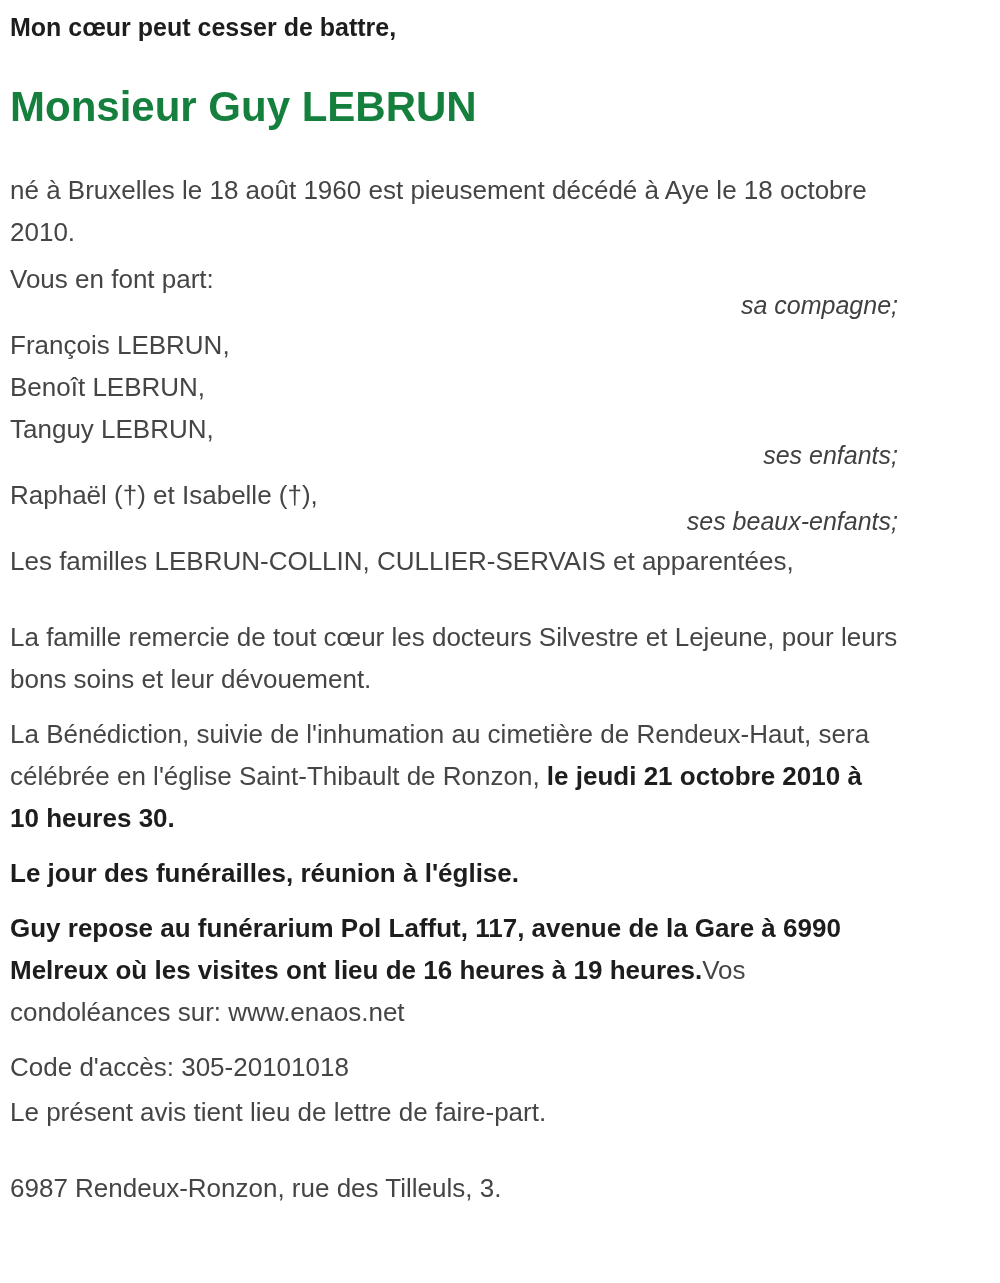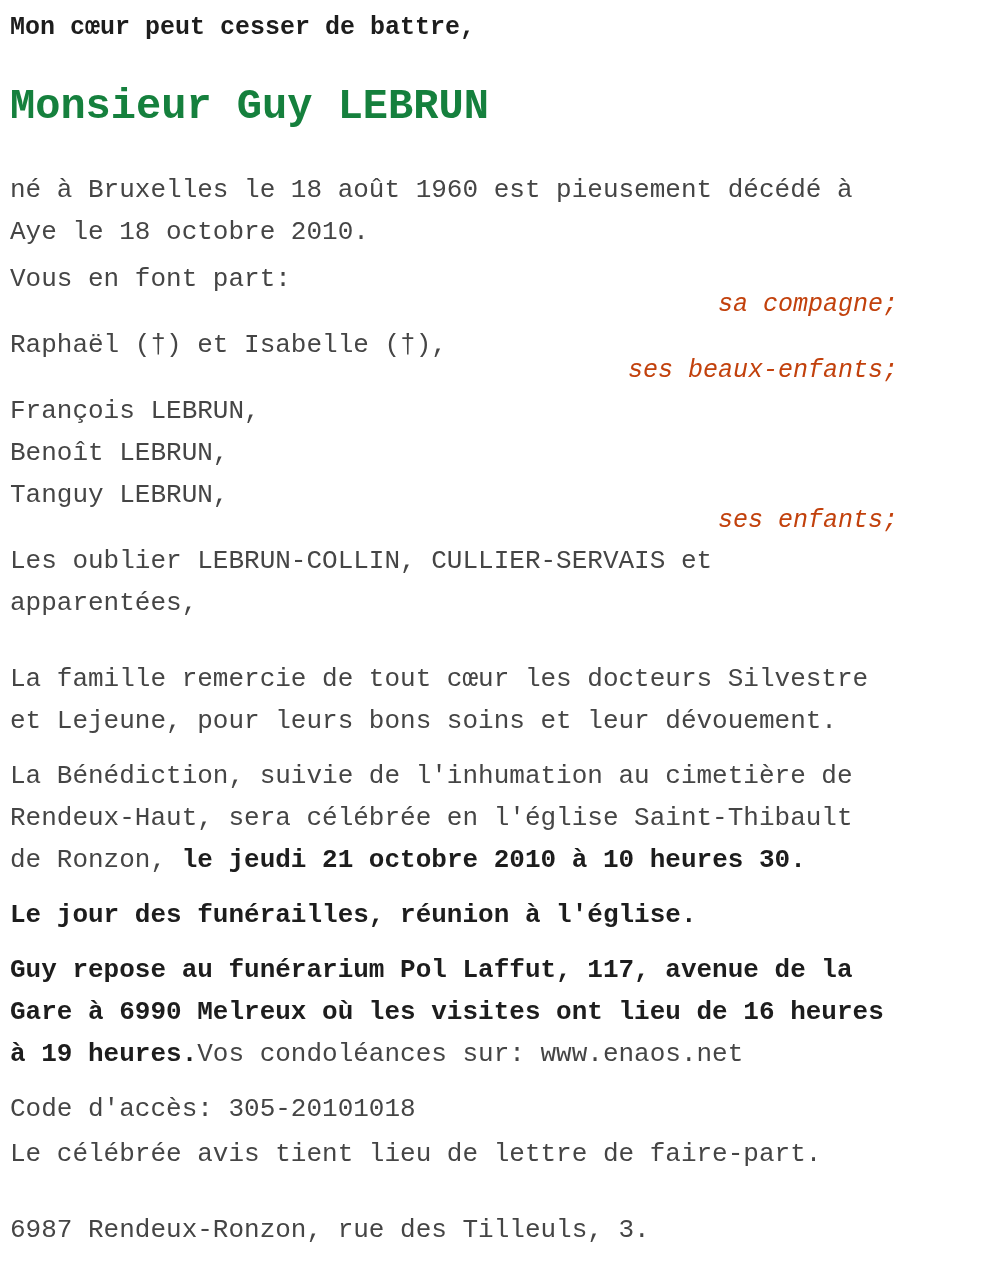--- a/index.html
+++ b/index.html
@@ -7,21 +7,21 @@
     padding: 0;
     background: #ffffff;
   }
   .page {
     width: 908px;
     height: 1283px;
     box-sizing: border-box;
     padding: 12px 10px 0 10px;
     overflow: hidden;
     background: #ffffff;
-    font-family: Liberation Mono, monospace;
+    font-family: Liberation Sans, sans-serif;
     color: #454545;
   }
   p { margin: 0; }
   .epi {
     font-size: 25px;
     font-weight: bold;
     color: #1d1d1d;
     line-height: 31px;
     margin-bottom: 16px;
   }
@@ -37,21 +37,21 @@
     line-height: 42px;
     color: #454545;
   }
   .intro { margin-top: 38px; }
   .part  { margin-top: 5px; }
   .relation {
     font-size: 25px;
     font-style: italic;
     line-height: 26px;
     text-align: right;
-    color: #c2410c;
+    color: #404040;
     margin: -8px 0 6px 0;
   }
   .mt-lg   { margin-top: 34px; }
   .para    { margin-top: 13px; }
   .tight   { margin-top: 3px; }
   .address { margin-top: 34px; }
   .b {
     font-weight: bold;
     color: #1d1d1d;
   }
@@ -67,40 +67,40 @@
 
   <p class="body intro">né à Bruxelles le 18 août 1960 est pieusement décédé à Aye le 18 octobre 2010.</p>
 
   <p class="body part">Vous en font part:</p>
 
   <div>
     <p class="relation">sa compagne;</p>
   </div>
 
   <div>
-    <p class="body">Raphaël (†) et Isabelle (†),</p>
-    <p class="relation">ses beaux-enfants;</p>
-  </div>
-
-  <div>
     <p class="body">François LEBRUN,</p>
     <p class="body">Benoît LEBRUN,</p>
     <p class="body">Tanguy LEBRUN,</p>
     <p class="relation">ses enfants;</p>
   </div>
 
-  <p class="body">Les oublier LEBRUN-COLLIN, CULLIER-SERVAIS et apparentées,</p>
+  <div>
+    <p class="body">Raphaël (†) et Isabelle (†),</p>
+    <p class="relation">ses beaux-enfants;</p>
+  </div>
+
+  <p class="body">Les familles LEBRUN-COLLIN, CULLIER-SERVAIS et apparentées,</p>
 
   <p class="body mt-lg">La famille remercie de tout cœur les docteurs Silvestre et Lejeune, pour leurs bons soins et leur dévouement.</p>
 
   <p class="body para"><span>La Bénédiction, suivie de l'inhumation au cimetière de Rendeux-Haut, sera célébrée en l'église Saint-Thibault de Ronzon, </span><span class="b">le jeudi 21 octobre 2010 à 10 heures 30.</span></p>
 
   <p class="body para b">Le jour des funérailles, réunion à l'église.</p>
 
   <p class="body para"><span class="b">Guy repose au funérarium Pol Laffut, 117, avenue de la Gare à 6990 Melreux où les visites ont lieu de 16 heures à 19 heures.</span><span>Vos condoléances sur: www.enaos.net</span></p>
 
   <p class="body para">Code d'accès: 305-20101018</p>
 
-  <p class="body tight">Le célébrée avis tient lieu de lettre de faire-part.</p>
+  <p class="body tight">Le présent avis tient lieu de lettre de faire-part.</p>
 
   <p class="body address">6987 Rendeux-Ronzon, rue des Tilleuls, 3.</p>
 
 </div>
 
 </body></html>

